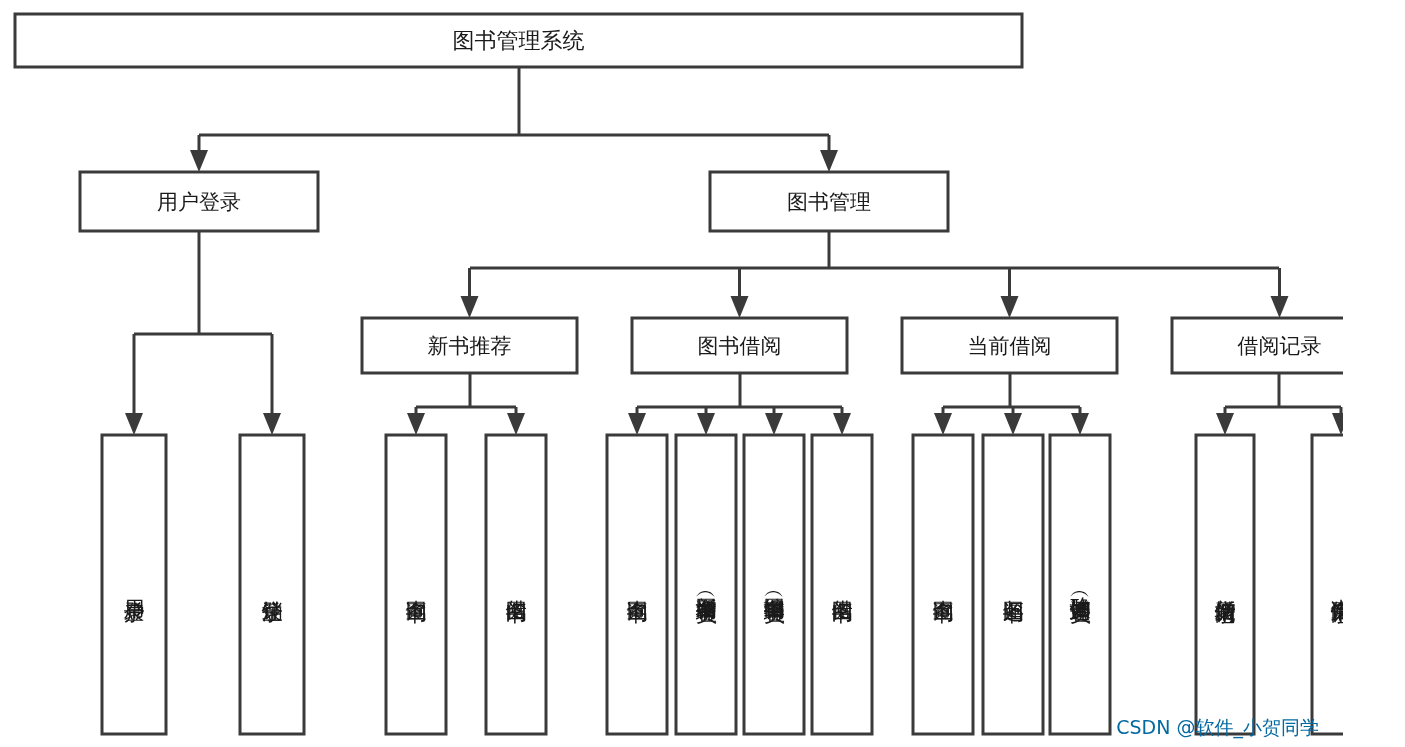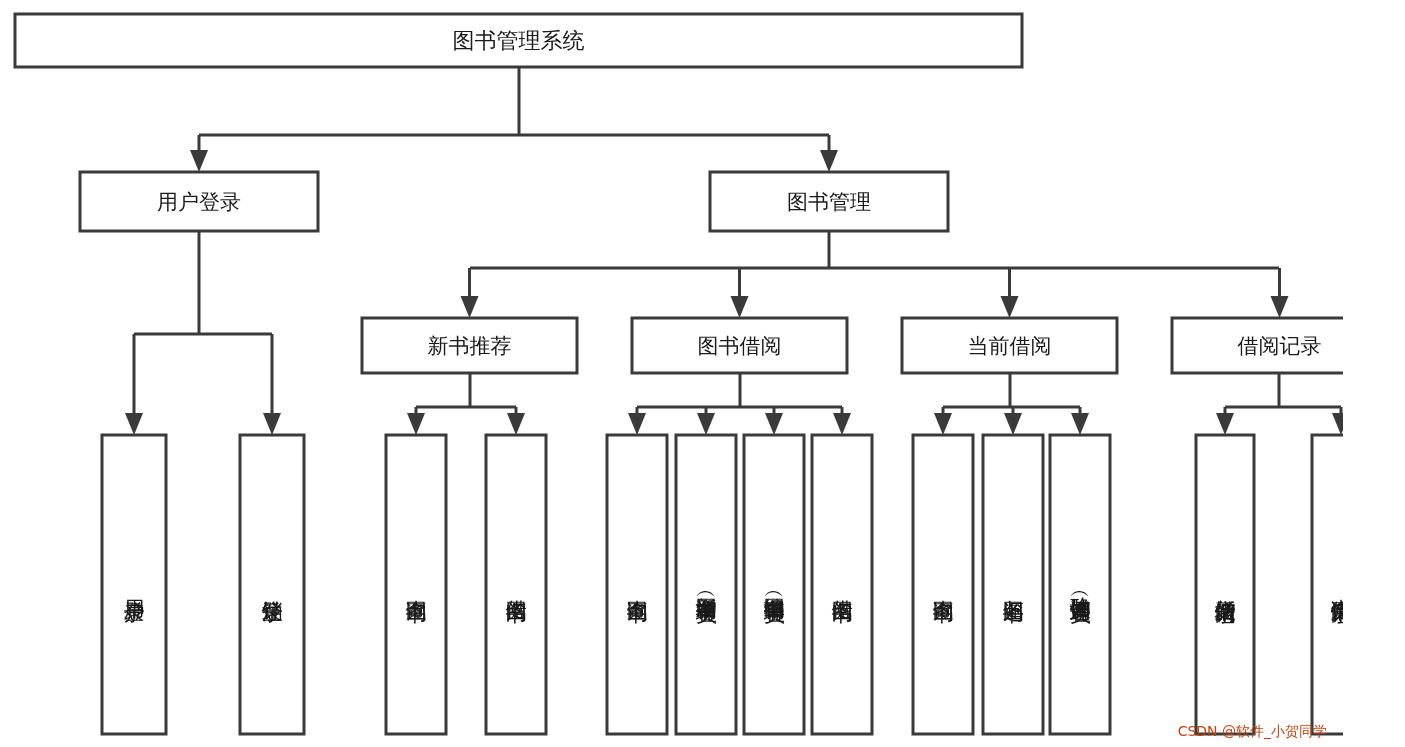--- a/index.html
+++ b/index.html
@@ -65,25 +65,25 @@
     text-orientation: upright;
     font-family: "DejaVu Sans", "Liberation Sans", sans-serif;
     font-size: 21px;
     line-height: 1.06;
     color: #1a1a1a;
     letter-spacing: 1px;
     white-space: nowrap;
   }
   .watermark {
     position: absolute;
-    right: 16px;
+    right: 24px;
     bottom: 6px;
     font-family: "DejaVu Sans", "Liberation Sans", sans-serif;
-    font-size: 14px;
-    color: #c2410c;
+    font-size: 19px;
+    color: #0369a1;
     white-space: nowrap;
   }
 </style>
 </head>
 <body>
 
 <div id="diagram-root">
   <svg class="diagram-canvas" viewBox="0 0 1405 747">
     <g id="connectors-layer">
         <line x1="519" y1="67" x2="519" y2="135" class="connector-line"></line>

